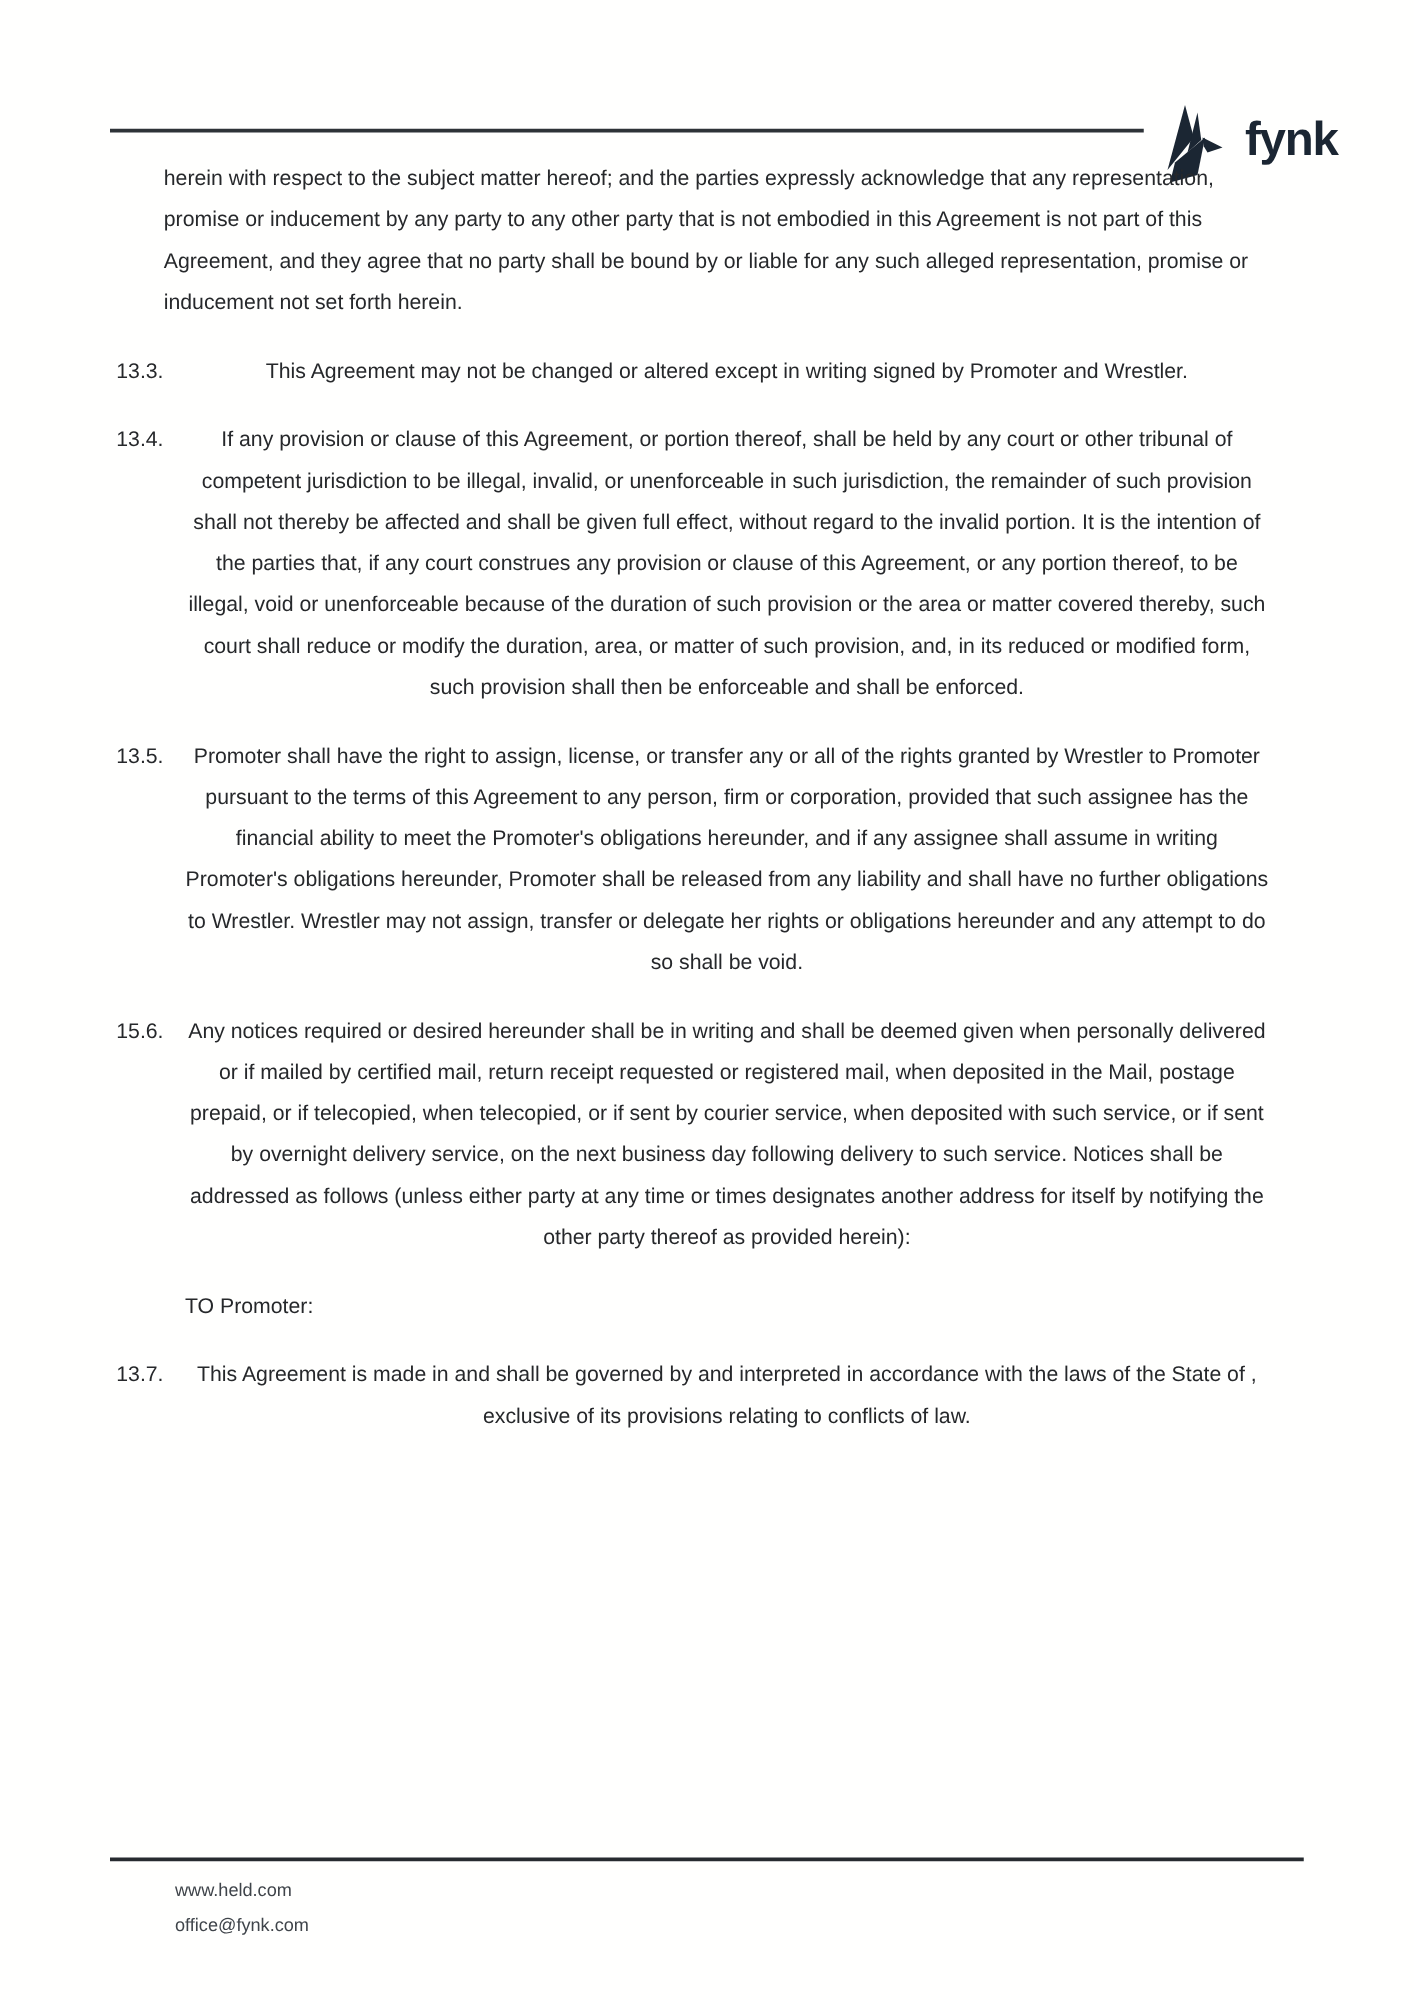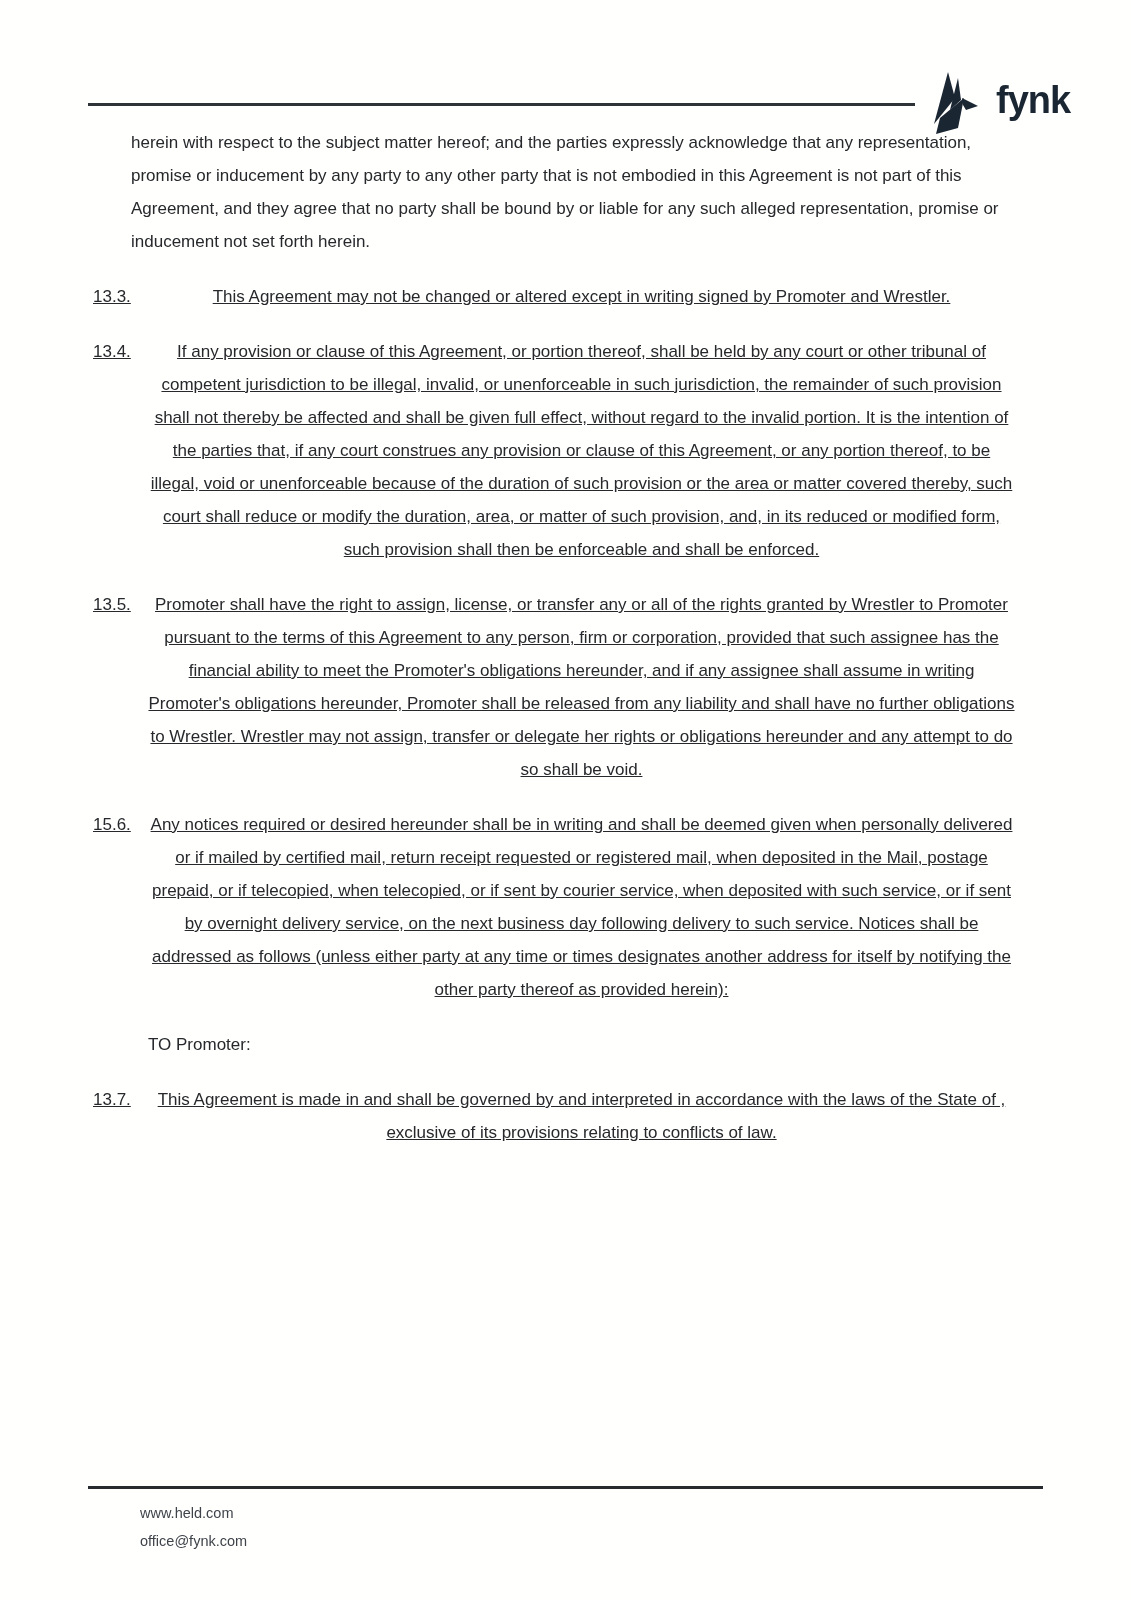--- a/index.html
+++ b/index.html
@@ -20,21 +20,21 @@
     position: absolute;
     left: 88px;
     top: 103px;
     width: 827px;
     height: 0;
     border-top: 3px solid #2e3338;
   }
   .logo {
     position: absolute;
     left: 928px;
-    top: 72px;
+    top: 84px;
     display: flex;
     align-items: center;
     gap: 10px;
   }
   .logo svg { display: block; }
   .logo-text {
     font-size: 38px;
     font-weight: 700;
     letter-spacing: -1px;
     color: #1b2633;
@@ -47,21 +47,21 @@
     position: absolute;
     left: 93px;
     top: 126px;
     width: 922px;
     font-size: 17px;
     line-height: 33px;
     color: #26282b;
   }
   .para { margin-bottom: 22px; }
   .cont-para { margin-left: 38px; }
-  .clause { display: flex; text-decoration: underline; }
+  .clause { display: flex; }
   .clause-num { flex: 0 0 55px; }
   .clause-text { flex: 1 1 auto; text-align: center; }
   .addr-line { margin-left: 55px; }
 
   
   .footer-rule {
     position: absolute;
     left: 88px;
     top: 1486px;
     width: 955px;

